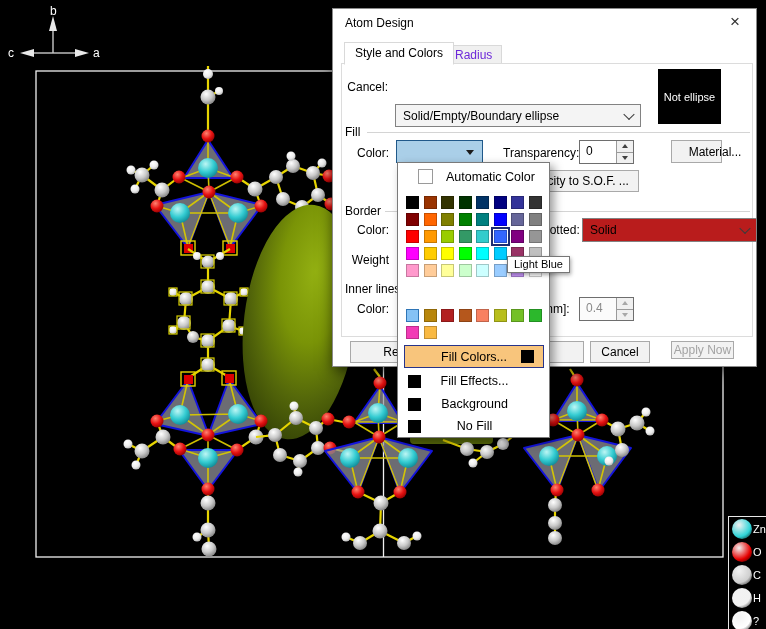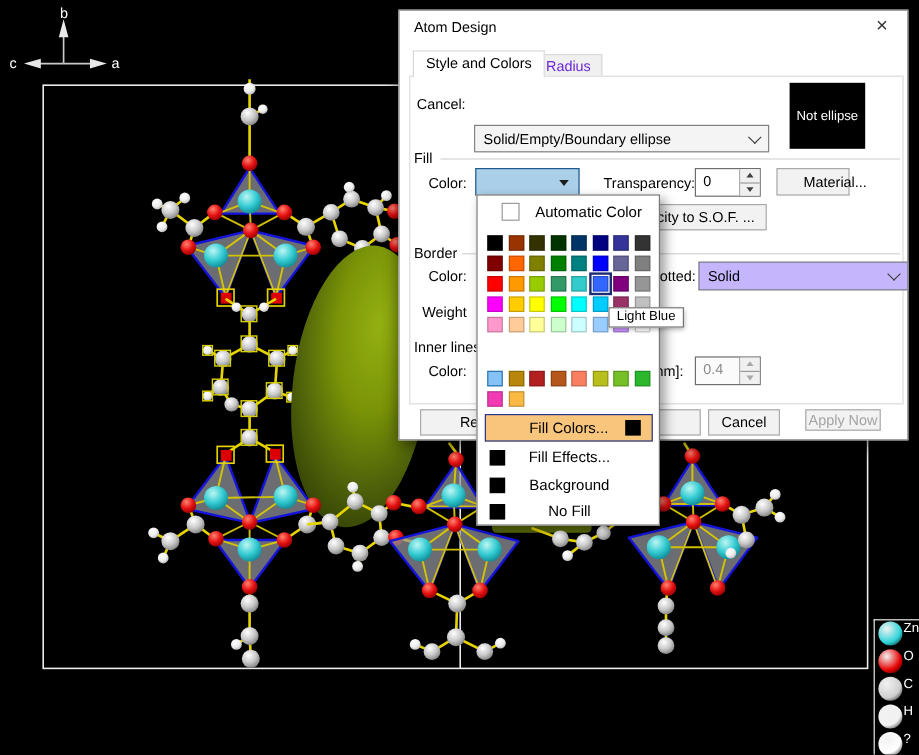--- a/index.html
+++ b/index.html
@@ -3,42 +3,42 @@
 <meta charset="utf-8">
 <style>
   html,body{margin:0;padding:0;background:#000;}
   .stage{position:relative;width:766px;height:629px;background:#000;overflow:hidden;
          font-family:"Liberation Sans",sans-serif;-webkit-font-smoothing:antialiased;}
   .stage svg{position:absolute;left:0;top:0;}
 
   
   .legend{position:absolute;left:728px;top:516px;width:38px;height:113px;background:#000;
           border-left:1px solid #e8e8e8;border-top:1px solid #e8e8e8;}
-  .legend-item{display:flex;height:22px;margin-top:1px;}
+  .legend-item{display:flex;align-items:center;height:22px;margin-top:1px;}
   .legend-sphere{width:20px;height:20px;border-radius:50%;margin-left:3px;flex:0 0 auto;}
   .legend-label{color:#fff;font-size:11px;margin-left:1px;}
 
   
   .dialog{position:absolute;left:332px;top:8px;width:425px;height:359px;background:#fff;
           border:1px solid #8a8a8a;box-shadow:2px 4px 14px rgba(0,0,0,.65);font-size:12px;color:#000;box-sizing:border-box;}
   .dlg-title{position:absolute;left:12px;top:7px;font-size:12px;}
   .dlg-close{position:absolute;right:10px;top:2px;width:22px;height:22px;text-align:center;
              font-size:17px;line-height:22px;color:#333;cursor:default;}
   .tab{position:absolute;background:#f0f0f0;border:1px solid #d9d9d9;padding:3px 10px 4px 10px;font-size:12px;}
   .tab.active{background:#fff;border-bottom:1px solid #fff;z-index:2;top:33px;}
   .tab.inactive{top:36px;padding:2px 9px 3px 9px;color:#6d28d9;}
   .tab-page{position:absolute;left:8px;top:54px;width:410px;height:272px;border:1px solid #dcdcdc;background:#fff;}
   .lbl{position:absolute;white-space:nowrap;}
   .lbl.r{text-align:right;}
   .group-line{position:absolute;height:1px;background:#d4d4d4;}
   .combo{position:absolute;background:#f4f4f4;border:1px solid #828282;box-sizing:border-box;
          display:flex;align-items:center;padding:0 22px 0 7px;white-space:nowrap;overflow:hidden;}
   .combo .chev{position:absolute;right:7px;top:50%;width:7px;height:7px;border-right:1.4px solid #3c3c3c;
          border-bottom:1.4px solid #3c3c3c;transform:translateY(-70%) rotate(45deg);}
-  .combo.white{background:#c4b5fd;}
+  .combo.white{background:#b91c1c;}
   .color-combo{position:absolute;background:#aacfe8;border:1px solid #20598a;box-sizing:border-box;}
   .color-combo .darr{position:absolute;right:8px;top:9px;width:0;height:0;
          border-left:4px solid transparent;border-right:4px solid transparent;border-top:5px solid #1c1c1c;}
   .btn{position:absolute;background:#f2f2f2;border:1px solid #a9a9a9;box-sizing:border-box;
        display:flex;align-items:center;justify-content:center;font-size:12px;color:#000;}
   .btn.disabled{color:#a3a3a3;}
   .spinbox{position:absolute;background:#fff;border:1px solid #6e6e6e;box-sizing:border-box;display:flex;}
   .spinbox .val{flex:1;padding:3px 0 0 6px;font-size:12px;}
   .spinbox.disabled{background:#fbfbfb;}
   .spinbox.disabled .val{color:#8a8a8a;}
@@ -372,21 +372,21 @@
       <span class="darr"></span>
     </div>
     <div class="lbl" style="left:170px;top:137px;">Transparency:</div>
     <div class="spinbox" style="left:246px;top:131px;width:55px;height:24px;">
       <span class="val">0</span>
       <span class="spincol">
           <span class="spinbtn up"></span>
           <span class="spinbtn dn"></span>
         </span>
     </div>
-    <div class="btn" style="left:314px;top:131px;width:61px;height:23px;padding-left:37px;">Material...</div>
+    <div class="btn" style="left:338px;top:131px;width:51px;height:23px;padding-left:37px;">Material...</div>
     <div class="btn" style="left:163px;top:161px;width:143px;height:22px;">Set opacity to S.O.F. ...</div>
 
     <div class="lbl" style="left:12px;top:195px;">Border</div>
     <div class="group-line" style="left:52px;top:202px;right:6px;"></div>
     <div class="lbl r" style="left:12px;top:214px;width:44px;">Color:</div>
     <div class="lbl" style="left:180px;top:214px;">Solid/dotted:</div>
     <div class="combo white" style="left:249px;top:209px;width:175px;height:24px;">
       <span>Solid</span>
       <span class="chev"></span>
     </div>

